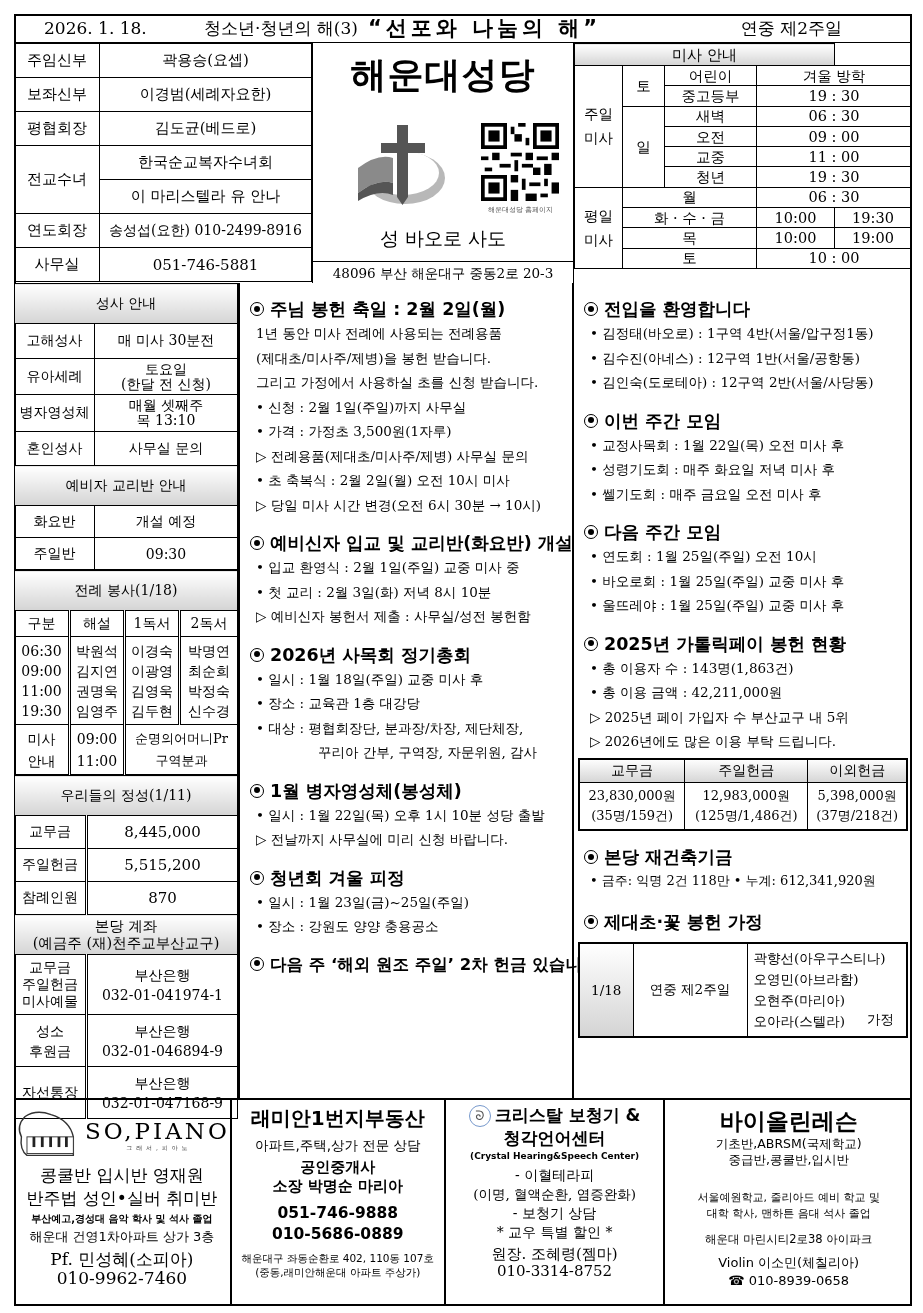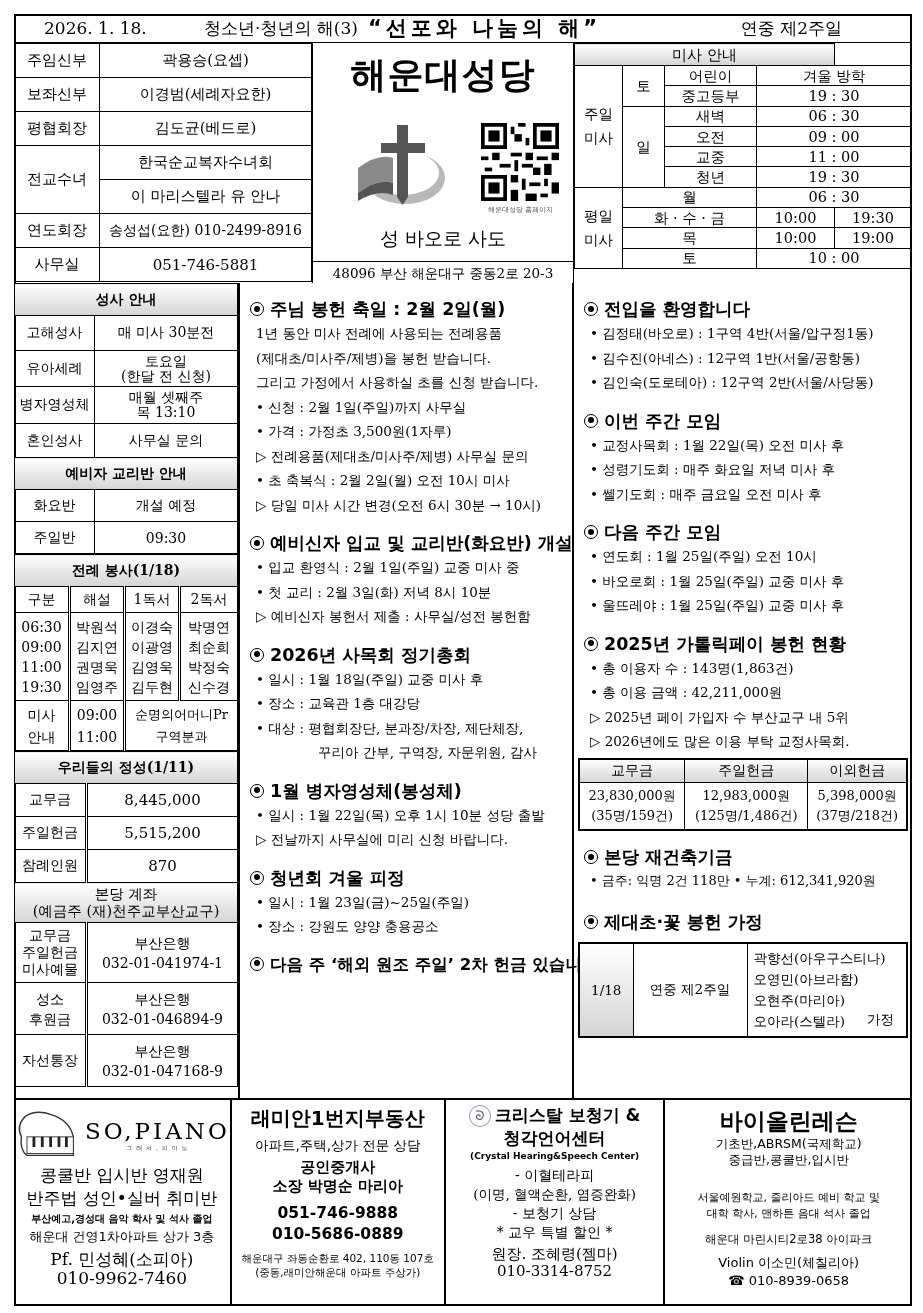--- a/index.html
+++ b/index.html
@@ -32,21 +32,21 @@
   .qrcap { position: absolute; left: 160px; top: 162px; width: 95px; text-align: center; font-size: 7px; font-family: "DejaVu Sans", sans-serif; color: #555; }
 
   
   .mass { left: 574px; top: 43px; width: 338px; }
   .mass td { font-size: 14.5px; height: 20.3px; line-height: 18px; }
   .mass .title { height: 22px; font-size: 15px; }
 
   
   .lcol { left: 14px; top: 283px; width: 224px; }
   .lcol td { font-size: 14px; }
-  .sec-h { font-size: 15.5px; height: 32px; font-weight: bold; }
+  .sec-h { font-size: 15.5px; height: 40px; font-weight: normal; }
 
   
   .mid { left: 238px; top: 283px; width: 336px; height: 815px; border-left: 2px solid #000; border-right: 2px solid #000; padding: 14px 6px 0 10px; }
   .right { left: 574px; top: 283px; width: 338px; height: 815px; padding: 14px 4px 0 10px; }
   .sec { margin-bottom: 14px; }
   .sec .t { font-family: "DejaVu Sans", sans-serif; font-size: 17.5px; font-weight: bold; line-height: 24px; white-space: nowrap; }
   .sec .t .dot { display: inline-block; width: 14px; height: 14px; border: 1.5px solid #000; border-radius: 50%; position: relative; margin-right: 6px; vertical-align: -1px; }
   .sec .t .dot::after { content: ""; position: absolute; left: 2.5px; top: 2.5px; width: 6px; height: 6px; border-radius: 50%; background: #000; }
   .sec .l { font-size: 13.5px; line-height: 24.5px; white-space: nowrap; padding-left: 6px; }
   .sec .l.ind { padding-left: 68px; }
@@ -417,21 +417,21 @@
     <div class="t"><span class="dot"></span><span>다음 주간 모임</span></div>
     <div class="l">• 연도회 : 1월 25일(주일) 오전 10시</div>
     <div class="l">• 바오로회 : 1월 25일(주일) 교중 미사 후</div>
     <div class="l">• 울뜨레야 : 1월 25일(주일) 교중 미사 후</div>
   </div>
   <div class="sec" style="margin-bottom:4px">
     <div class="t"><span class="dot"></span><span>2025년 가톨릭페이 봉헌 현황</span></div>
     <div class="l">• 총 이용자 수 : 143명(1,863건)</div>
     <div class="l">• 총 이용 금액 : 42,211,000원</div>
     <div class="l">▷ 2025년 페이 가입자 수 부산교구 내 5위</div>
-    <div class="l">▷ 2026년에도 많은 이용 부탁 교정사목회.</div>
+    <div class="l">▷ 2026년에도 많은 이용 부탁 드립니다.</div>
   </div>
   <table class="paytbl">
     <tbody>
         <tr class="h grad">
           <td>교무금</td>
           <td>주일헌금</td>
           <td>이외헌금</td>
         </tr>
     <tr style="line-height:20px">
       <td style="padding:3px 0">

